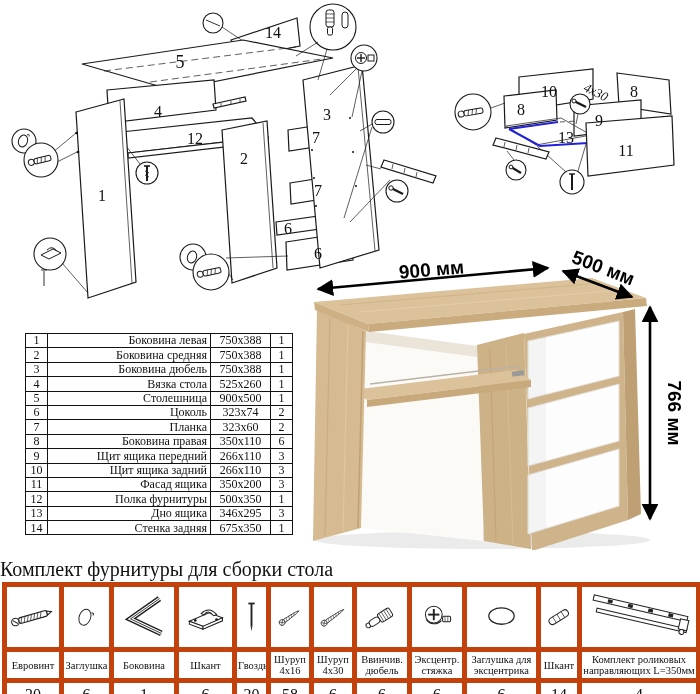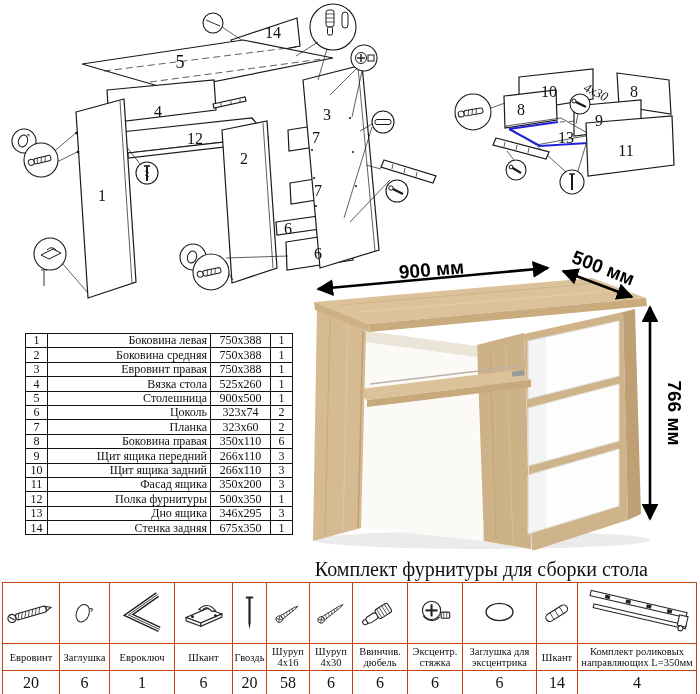--- a/index.html
+++ b/index.html
@@ -11,23 +11,23 @@
   .thin{stroke:#1a1a1a;stroke-width:0.7;fill:none;}
   .co{fill:#fff;stroke:#1a1a1a;stroke-width:1.1;}
   .lbl{font-family:"Liberation Serif",serif;font-size:16px;fill:#111;text-anchor:middle;}
   .lbl-big{font-size:18px;}
   .dim-lbl{font-family:"Liberation Sans",sans-serif;font-weight:bold;font-size:19px;fill:#000;text-anchor:middle;}
   .screw-note{font-family:"Liberation Serif",serif;font-style:italic;font-size:13px;fill:#111;text-anchor:middle;}
   table{border-collapse:collapse;}
   .parts{position:absolute;left:25px;top:333px;}
   .parts td{border:1px solid #111;font-size:12px;line-height:12.5px;padding:0 3px;white-space:nowrap;height:13.4px;text-align:right;}
   .parts td.c{text-align:center;padding:0 1px;}
-  .hw-title{position:absolute;top:558px;left:0;width:648px;text-align:right;font-size:20px;}
+  .hw-title{position:absolute;top:558px;left:0;width:648px;text-align:left;font-size:20px;}
   .hw{position:absolute;left:2px;top:582px;width:695px;table-layout:fixed;}
-  .hw td{border:1px solid #c2410c;text-align:center;vertical-align:middle;overflow:hidden;}
+  .hw td{border:5px solid #c2410c;text-align:center;vertical-align:middle;overflow:hidden;}
   .hw .ic{height:58px;padding:1px;}
   .hw .nm{height:26px;font-size:10.5px;line-height:11px;padding:0 1px;}
   .hw .qt{height:22px;font-size:16px;}
   .hwicon{stroke:#222;fill:#fff;}
 </style>
 </head>
 <body>
 
 <div class="page">
 
@@ -298,21 +298,21 @@
           <td class="c">1</td>
         </tr>
       <tr>
           <td class="c">2</td>
           <td>Боковина средняя</td>
           <td class="c">750x388</td>
           <td class="c">1</td>
         </tr>
       <tr>
           <td class="c">3</td>
-          <td>Евровинт правая</td>
+          <td>Боковина дюбель</td>
           <td class="c">750x388</td>
           <td class="c">1</td>
         </tr>
       <tr>
           <td class="c">4</td>
           <td>Вязка стола</td>
           <td class="c">525x260</td>
           <td class="c">1</td>
         </tr>
       <tr>
@@ -529,21 +529,21 @@
             <polygon points="14,29 112,29 112,33 14,33"></polygon>
             <rect x="103" y="20" width="9" height="11"></rect>
             <circle cx="107" cy="33.5" r="2.6"></circle>
           </g>
         </svg>
           </td>
     </tr>
     <tr>
       <td class="nm">Евровинт</td>
       <td class="nm">Заглушка</td>
-      <td class="nm">Евроключ</td>
+      <td class="nm">Боковина</td>
       <td class="nm">Шкант</td>
       <td class="nm">Гвоздь</td>
       <td class="nm">Шуруп 4x16</td>
       <td class="nm">Шуруп 4x30</td>
       <td class="nm">Ввинчив. дюбель</td>
       <td class="nm">Эксцентр. стяжка</td>
       <td class="nm">Заглушка для эксцентрика</td>
       <td class="nm">Шкант</td>
       <td class="nm">Комплект роликовых направляющих L=350мм</td>
     </tr>

